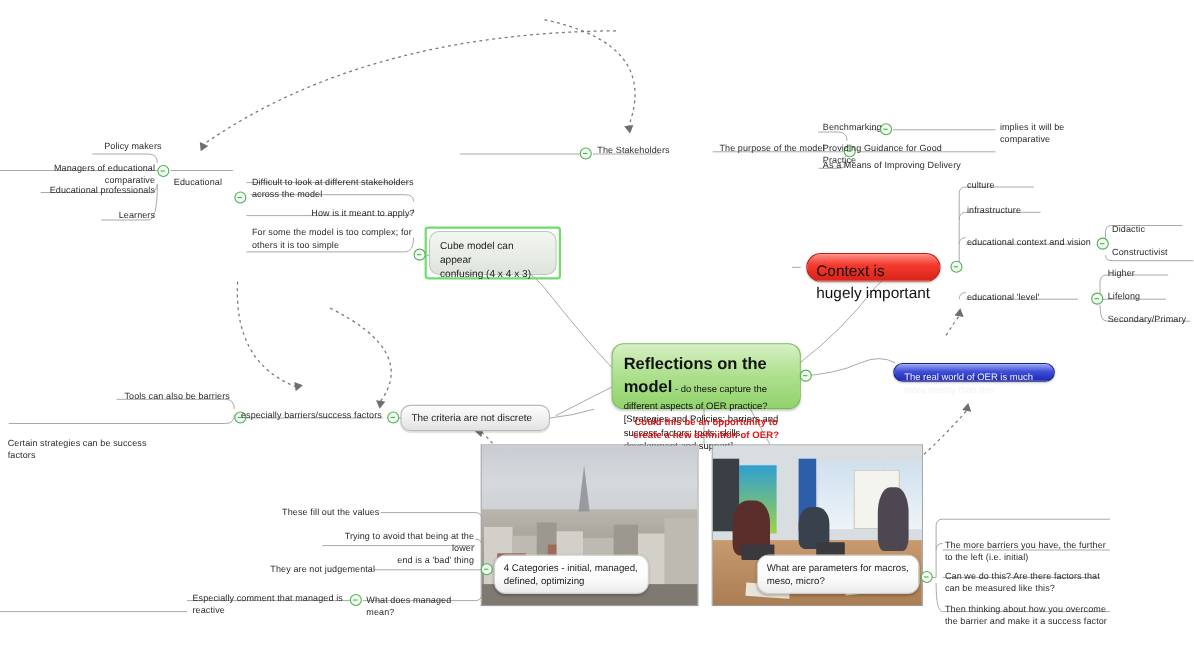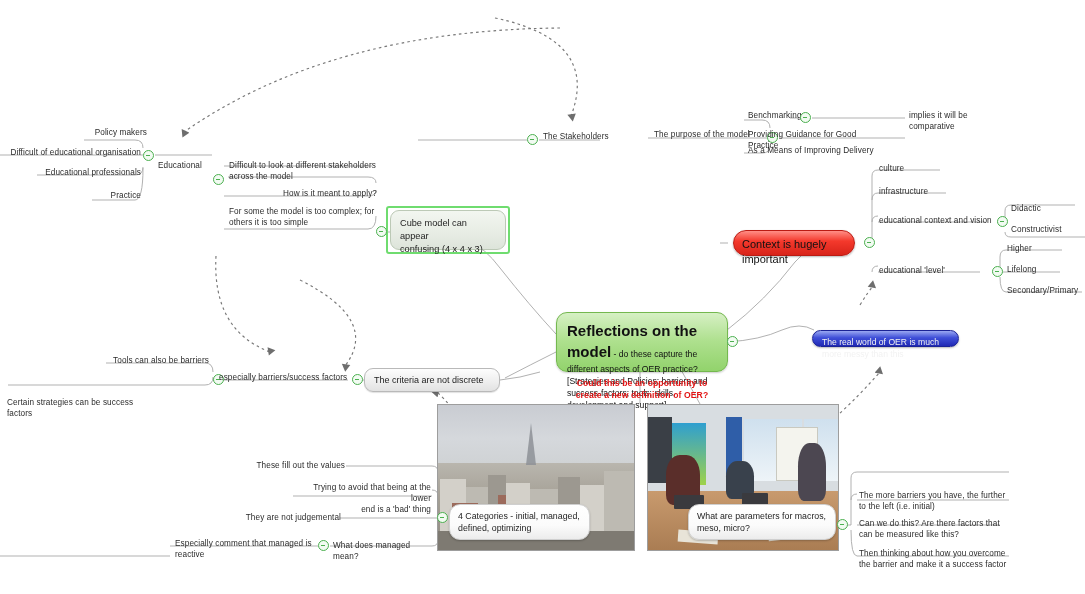--- a/index.html
+++ b/index.html
@@ -259,23 +259,23 @@
       <path d="M216,256 Q212,330 270,352"></path>
       <path d="M300,280 Q380,320 345,366"></path>
       <path d="M470,430 Q450,404 437,392"></path>
       <path d="M620,470 Q600,430 595,412"></path>
       <path d="M760,470 Q820,440 880,372"></path>
       <path d="M860,305 Q868,292 873,286"></path>
     </g>
   </svg>
 
   <div class="topic r" style="left:6px; top:127px; width:140px;">Policy makers</div>
-  <div class="topic r" style="left:0px; top:147px; width:140px;">Difficult of educational organisation</div>
+  <div class="topic r" style="left:0px; top:147px; width:140px;">Managers of educational comparative</div>
   <div class="topic r" style="left:6px; top:167px; width:134px;">Educational professionals</div>
-  <div class="topic r" style="left:6px; top:190px; width:134px;">Practice</div>
+  <div class="topic r" style="left:6px; top:190px; width:134px;">Learners</div>
   <div class="collapse" style="left:143px; top:150px;"></div>
   <div class="topic" style="left:157px; top:160px; width:60px;">Educational</div>
   <div class="collapse" style="left:213px; top:174px;"></div>
 
   <div class="topic" style="left:228px; top:160px; width:150px;">Difficult to look at different stakeholders
 across the model</div>
   <div class="topic r" style="left:228px; top:188px; width:148px;">How is it meant to apply?</div>
   <div class="topic" style="left:228px; top:206px; width:150px;">For some the model is too complex; for
 others it is too simple</div>
 
@@ -288,21 +288,21 @@
   <div class="topic" style="left:542px; top:131px; width:70px;">The Stakeholders</div>
 
   <div class="topic" style="left:653px; top:129px; width:98px;">The purpose of the model</div>
   <div class="collapse" style="left:767px; top:132px;"></div>
   <div class="topic" style="left:747px; top:110px; width:60px;">Benchmarking</div>
   <div class="collapse" style="left:800px; top:112px;"></div>
   <div class="topic" style="left:864px; top:110px; width:100px;margin-left:44px;">implies it will be comparative</div>
   <div class="topic" style="left:747px; top:129px; width:130px;">Providing Guidance for Good Practice</div>
   <div class="topic" style="left:747px; top:145px; width:130px;">As a Means of Improving Delivery</div>
 
-  <div class="box box-red" style="left:733px; top:230px; width:122px; height:26px; padding:6px 8px; font-size:11px;">Context is hugely important</div>
+  <div class="box box-red" style="left:733px; top:230px; width:122px; height:26px; padding:6px 8px; font-size:14px;">Context is hugely important</div>
   <div class="collapse" style="left:864px; top:237px;"></div>
 
   <div class="topic" style="left:878px; top:163px; width:70px;">culture</div>
   <div class="topic" style="left:878px; top:186px; width:80px;">infrastructure</div>
   <div class="topic" style="left:878px; top:215px; width:122px;">educational context and vision</div>
   <div class="collapse" style="left:997px; top:216px;"></div>
   <div class="topic" style="left:1010px; top:203px; width:60px;">Didactic</div>
   <div class="topic" style="left:1010px; top:224px; width:70px;">Constructivist</div>
 
   <div class="topic" style="left:878px; top:265px; width:90px;">educational 'level'</div>

